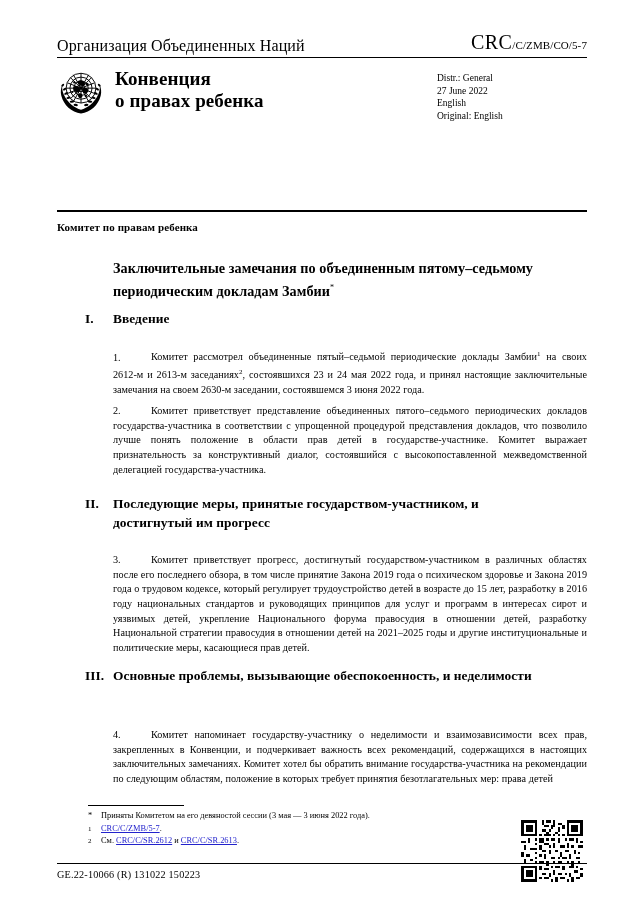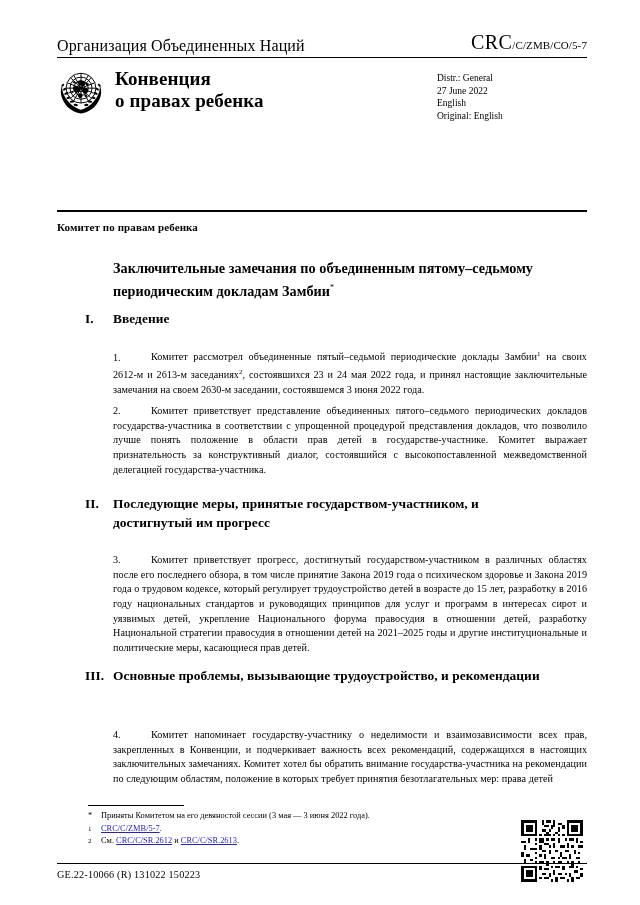--- a/index.html
+++ b/index.html
@@ -368,21 +368,21 @@
     <span class="numeral">II.</span>
     <span class="sec-text">Последующие меры, принятые государством-участником, и достигнутый им прогресс</span>
   </div>
 
   <p class="para p3">
     <span class="pnum">3.</span><span>Комитет приветствует прогресс, достигнутый государством-участником в различных областях после его последнего обзора, в том числе принятие Закона 2019 года о психическом здоровье и Закона 2019 года о трудовом кодексе, который регулирует трудоустройство детей в возрасте до 15 лет, разработку в 2016 году национальных стандартов и руководящих принципов для услуг и программ в интересах сирот и уязвимых детей, укрепление Национального форума правосудия в отношении детей, разработку Национальной стратегии правосудия в отношении детей на 2021–2025 годы и другие институциональные и политические меры, касающиеся прав детей.</span>
   </p>
 
   <div class="section-head sec3">
     <span class="numeral">III.</span>
-    <span class="sec-text">Основные проблемы, вызывающие трудоустройство, и рекомендации</span>
+    <span class="sec-text">Основные проблемы, вызывающие обеспокоенность, и неделимости</span>
   </div>
 
   <p class="para p4">
     <span class="pnum">4.</span><span>Комитет напоминает государству-участнику о неделимости и взаимозависимости всех прав, закрепленных в Конвенции, и подчеркивает важность всех рекомендаций, содержащихся в настоящих заключительных замечаниях. Комитет хотел бы обратить внимание государства-участника на рекомендации по следующим областям, положение в которых требует принятия безотлагательных мер: права детей</span>
   </p>
 
   <div class="fn-rule"></div>
   <div class="footnotes">
 
     <div class="fn">

